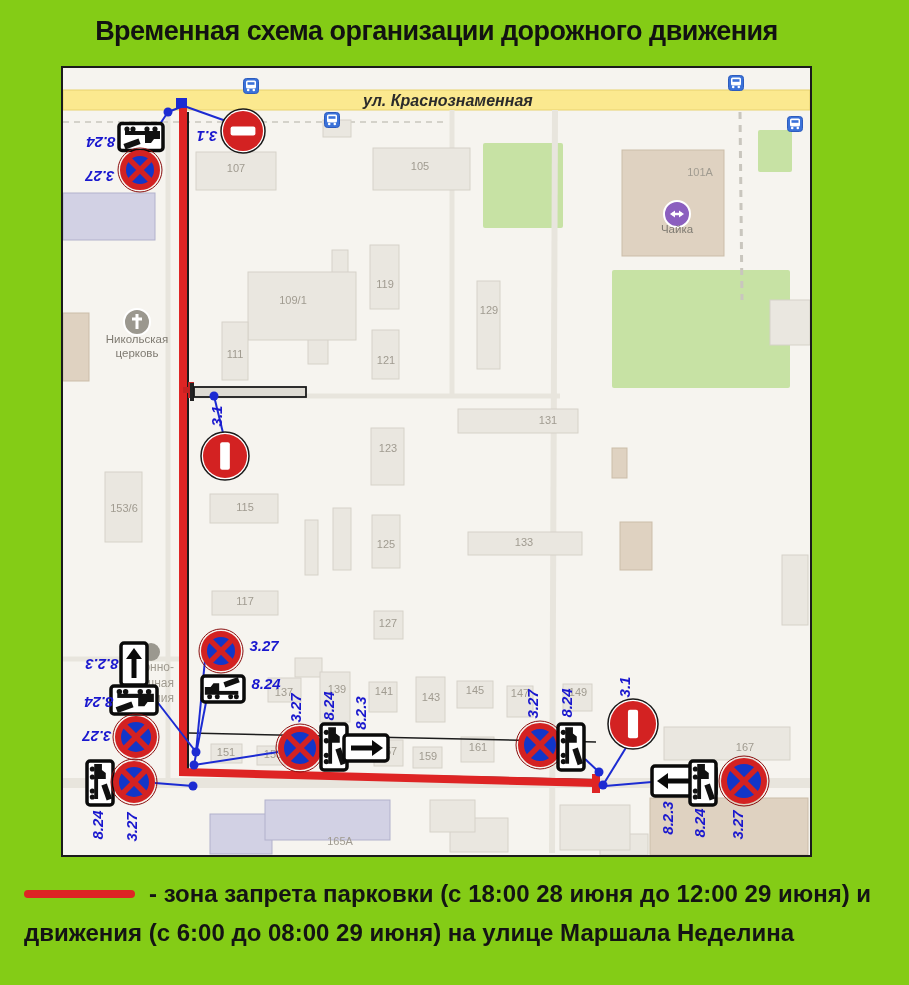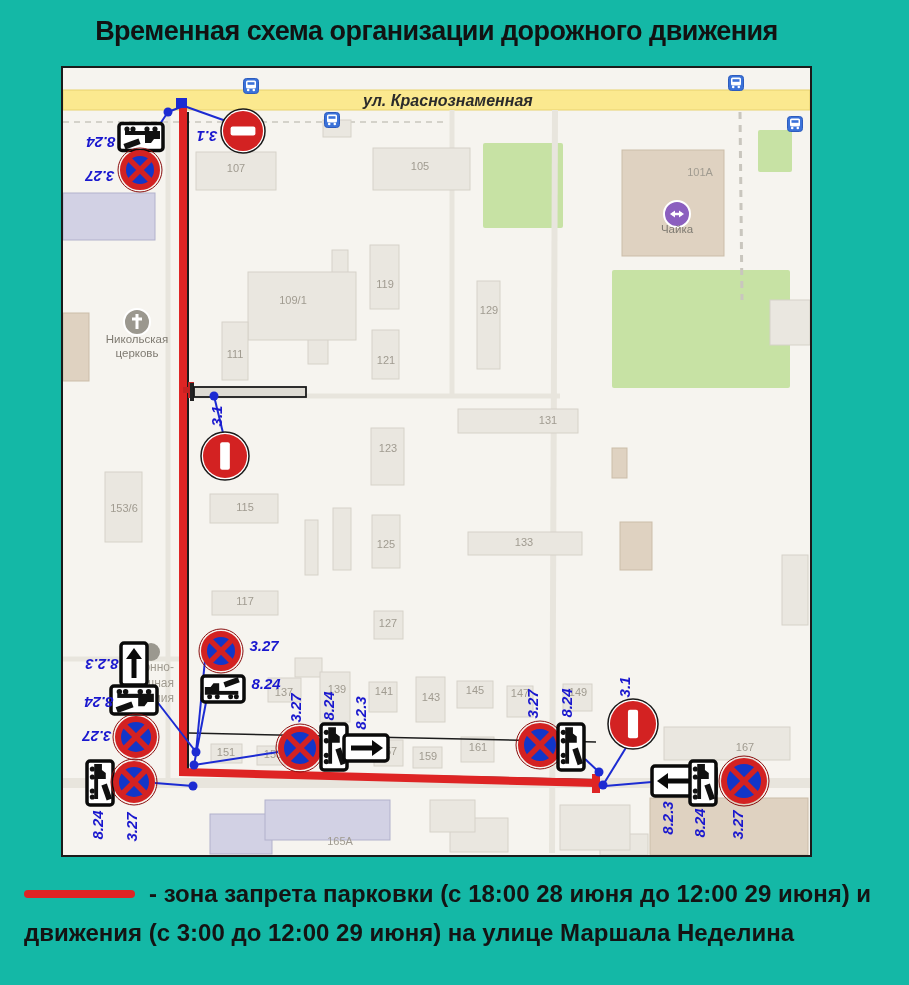--- a/index.html
+++ b/index.html
@@ -1,16 +1,16 @@
 <!DOCTYPE html>
 <html><head>
 <meta charset="utf-8">
 <style>
   html,body{margin:0;padding:0;background:#ffffff;}
-  #page{position:relative;width:909px;height:985px;background:#14b8a6;overflow:hidden;
+  #page{position:relative;width:909px;height:985px;background:#84cc16;overflow:hidden;
         font-family:"Liberation Sans",sans-serif;}
   #title{position:absolute;top:16px;left:63px;width:747px;text-align:center;
          font-size:27px;font-weight:700;color:#121212;letter-spacing:-0.5px;}
   #mapframe{position:absolute;left:61px;top:66px;width:747px;height:787px;
             border:2px solid #1b1b1b;background:#f6f4ef;}
   #mapframe svg{display:block;}
   svg text{font-family:"Liberation Sans",sans-serif;}
   #legend{position:absolute;left:24px;top:860px;width:872px;color:#141414;
           font-size:24px;font-weight:600;line-height:39px;}
   #legend .row1{display:flex;align-items:center;gap:14px;margin-top:14px;}
@@ -362,15 +362,15 @@
         <text x="673" y="818" fill="#1a18ce" font-size="15" text-anchor="middle" font-weight="bold" font-style="italic" transform="rotate(-90 673 818)">8.2.3</text>
         <text x="705" y="823" fill="#1a18ce" font-size="15" text-anchor="middle" font-weight="bold" font-style="italic" transform="rotate(-90 705 823)">8.24</text>
         <text x="743" y="825" fill="#1a18ce" font-size="15" text-anchor="middle" font-weight="bold" font-style="italic" transform="rotate(-90 743 825)">3.27</text>
       </svg>
     </div>
   <div id="legend">
     <div class="row1">
       <span class="dash" style="background: rgb(222, 36, 36);"></span>
       <span>- зона запрета парковки (с 18:00 28 июня до 12:00 29 июня) и</span>
     </div>
-    <div class="row2">движения (с 3:00 до 12:00 29 июня) на улице Маршала Неделина</div>
+    <div class="row2">движения (с 6:00 до 08:00 29 июня) на улице Маршала Неделина</div>
   </div>
 </div>
 
 </body></html>

